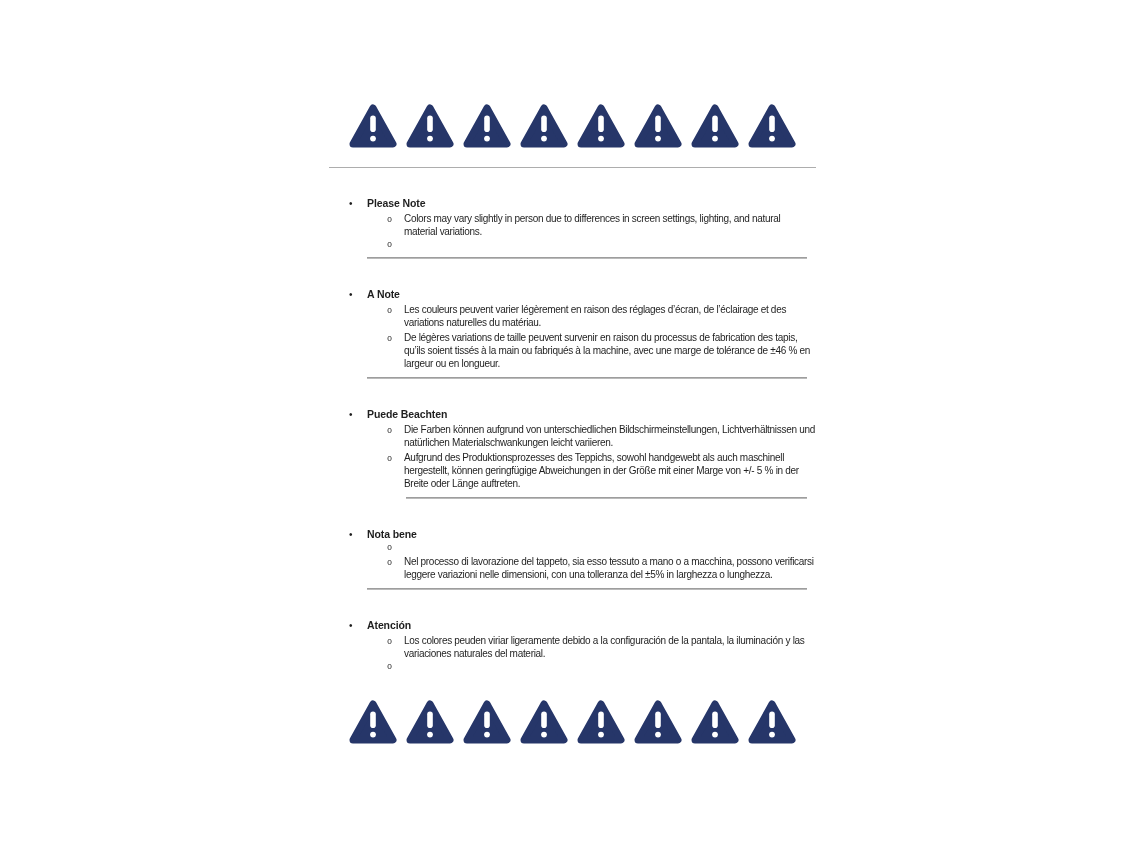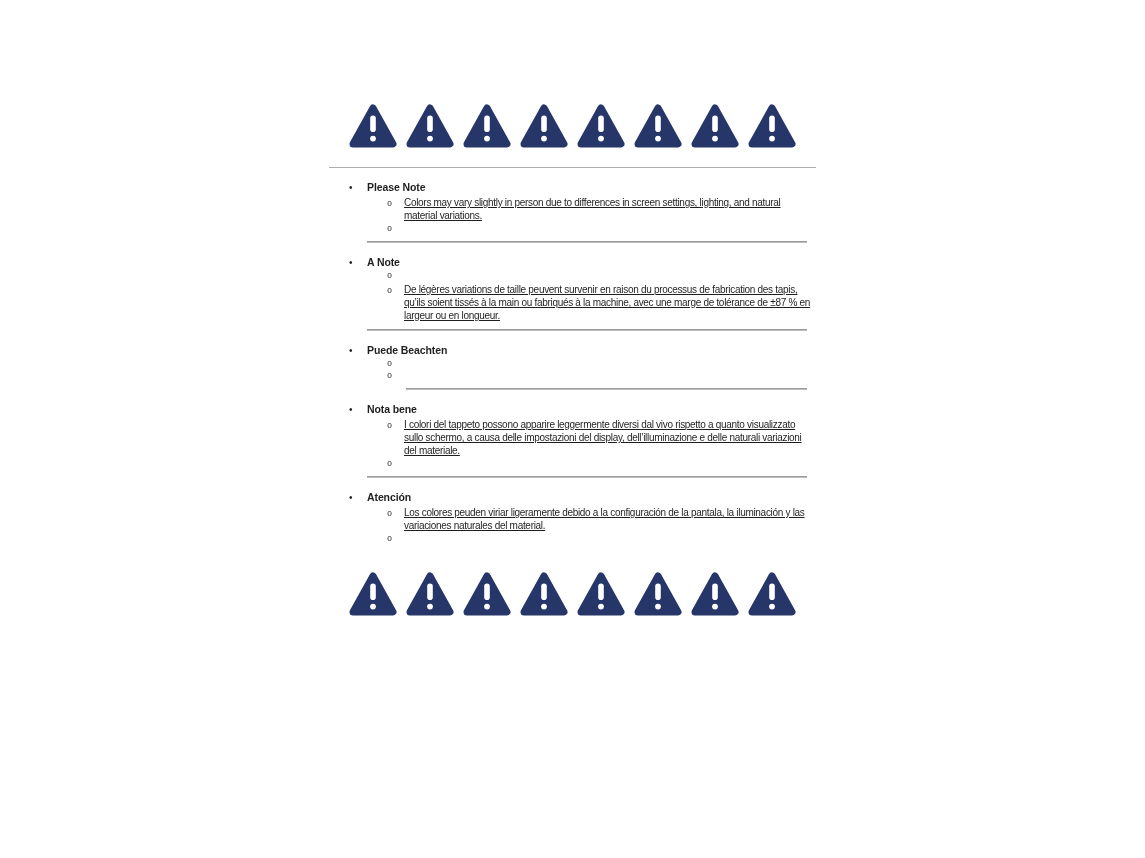--- a/index.html
+++ b/index.html
@@ -59,40 +59,40 @@
     width: 18px;
     font-size: 10px;
     color: #1f1f1f;
     flex: 0 0 18px;
   }
   .section-title {
     font-size: 10.5px;
     font-weight: bold;
     letter-spacing: -0.1px;
     line-height: 13px;
+    margin-top: 16px;
   }
   .item-row {
     display: flex;
     align-items: baseline;
     padding-left: 58px;
     margin-top: 2px;
   }
   .bullet-l2 {
     width: 17px;
     flex: 0 0 17px;
     font-family: "Liberation Mono", monospace;
     font-size: 8.5px;
     color: #1f1f1f;
   }
   .item-text {
     width: 412px;
     font-size: 10px;
     letter-spacing: -0.3px;
     line-height: 13px;
-    text-decoration: underline;
   }
 </style>
 </head>
 <body>
 
 <div class="canvas">
   <div class="content-col">
 
     <div class="warning-row top">
       <svg class="tri-icon" viewBox="0 0 48 46" aria-hidden="true">
@@ -154,53 +154,56 @@
       <div class="section-divider"></div>
     </section>
 
     <section class="notice-section">
       <div class="heading-row">
         <span class="bullet-l1">•</span>
         <h3 class="section-title">A Note</h3>
       </div>
       <div class="item-row">
         <span class="bullet-l2">o</span>
-      </div>
-      <div class="item-row">
-        <span class="bullet-l2">o</span>
-        <p class="item-text">De légères variations de taille peuvent survenir en raison du processus de fabrication des tapis, qu’ils soient tissés à la main ou fabriqués à la machine, avec une marge de tolérance de ±87 % en largeur ou en longueur.</p>
+        <p class="item-text">Les couleurs peuvent varier légèrement en raison des réglages d’écran, de l’éclairage et des variations naturelles du matériau.</p>
+      </div>
+      <div class="item-row">
+        <span class="bullet-l2">o</span>
+        <p class="item-text">De légères variations de taille peuvent survenir en raison du processus de fabrication des tapis, qu’ils soient tissés à la main ou fabriqués à la machine, avec une marge de tolérance de ±46 % en largeur ou en longueur.</p>
       </div>
       <div class="section-divider"></div>
     </section>
 
     <section class="notice-section">
       <div class="heading-row">
         <span class="bullet-l1">•</span>
         <h3 class="section-title">Puede Beachten</h3>
       </div>
       <div class="item-row">
         <span class="bullet-l2">o</span>
-      </div>
-      <div class="item-row">
-        <span class="bullet-l2">o</span>
+        <p class="item-text">Die Farben können aufgrund von unterschiedlichen Bildschirmeinstellungen, Lichtverhältnissen und natürlichen Materialschwankungen leicht variieren.</p>
+      </div>
+      <div class="item-row">
+        <span class="bullet-l2">o</span>
+        <p class="item-text">Aufgrund des Produktionsprozesses des Teppichs, sowohl handgewebt als auch maschinell hergestellt, können geringfügige Abweichungen in der Größe mit einer Marge von +/- 5 % in der Breite oder Länge auftreten.</p>
       </div>
       <div class="section-divider indent-deep"></div>
     </section>
 
     <section class="notice-section">
       <div class="heading-row">
         <span class="bullet-l1">•</span>
         <h3 class="section-title">Nota bene</h3>
       </div>
       <div class="item-row">
         <span class="bullet-l2">o</span>
-        <p class="item-text">I colori del tappeto possono apparire leggermente diversi dal vivo rispetto a quanto visualizzato sullo schermo, a causa delle impostazioni del display, dell’illuminazione e delle naturali variazioni del materiale.</p>
-      </div>
-      <div class="item-row">
-        <span class="bullet-l2">o</span>
+      </div>
+      <div class="item-row">
+        <span class="bullet-l2">o</span>
+        <p class="item-text">Nel processo di lavorazione del tappeto, sia esso tessuto a mano o a macchina, possono verificarsi leggere variazioni nelle dimensioni, con una tolleranza del ±5% in larghezza o lunghezza.</p>
       </div>
       <div class="section-divider"></div>
     </section>
 
     <section class="notice-section">
       <div class="heading-row">
         <span class="bullet-l1">•</span>
         <h3 class="section-title">Atención</h3>
       </div>
       <div class="item-row">

